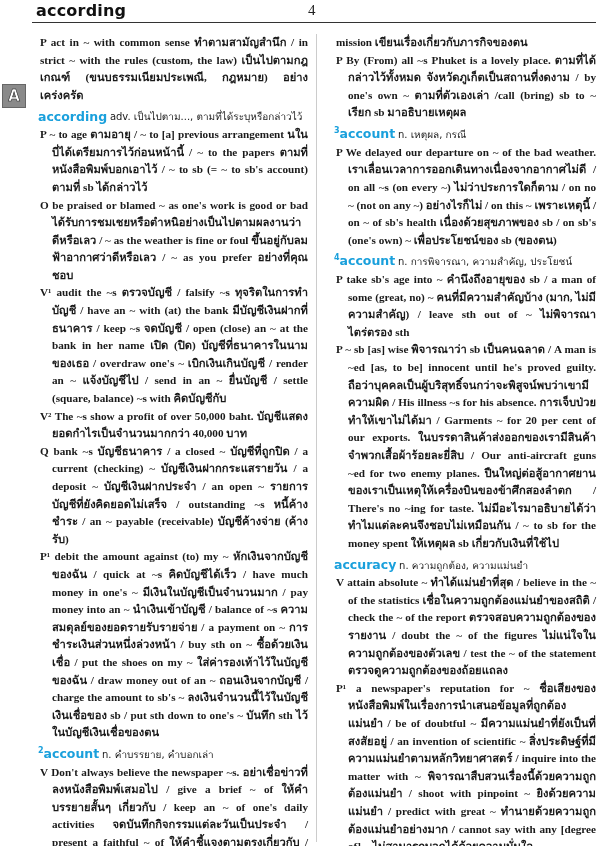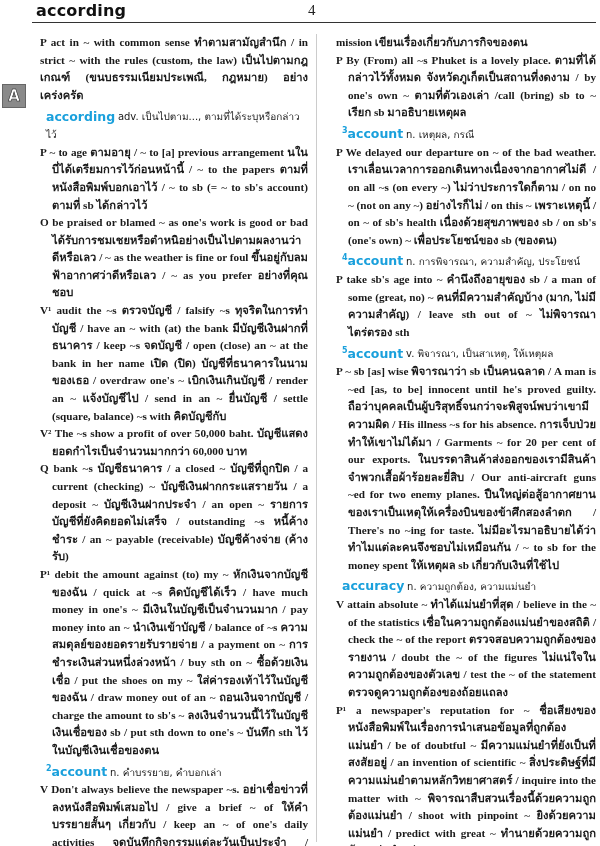--- a/index.html
+++ b/index.html
@@ -14,21 +14,21 @@
            background:#8a8a8a; border:1px solid #666; display:flex; align-items:center;
            justify-content:center; font-family:"DejaVu Sans", sans-serif; font-weight:bold;
            color:#fff; font-size:15px; -webkit-text-stroke:0.6px #222; }
   .col { position:absolute; top:34px; font-size:11.2px; line-height:17.6px; }
   .col-left { left:30px; width:278px; }
   .col-right { left:326px; width:270px; }
   .divider { position:absolute; left:316px; top:34px; width:1px; height:808px; background:#ccc; }
   .hw { font-family:"DejaVu Sans", sans-serif; font-weight:bold; color:#1aa0dc; font-size:12.5px; }
   .hw sup { font-size:8px; }
   .pos { font-family:"DejaVu Sans", sans-serif; font-size:10px; }
-  .entry-line { margin-left:16px; }
+  .entry-line { margin-left:8px; }
   .sense { padding-left:12px; text-indent:-12px; margin-left:10px; text-align:justify; font-weight:bold; }
   .cont { padding-left:10px; text-align:justify; font-weight:bold; }
 </style>
 </head>
 <body>
 
 <div class="header">
   <span class="running-head">according</span>
   <span class="page-num">4</span>
 </div>
@@ -44,21 +44,21 @@
     <div class="entry-line">
       <span class="hw"><sup></sup><span>according</span></span>
       <span class="pos">adv. เป็นไปตาม..., ตามที่ได้ระบุหรือกล่าวไว้</span>
     </div>
     <div class="sense">P ~ to age ตามอายุ / ~ to [a] previous arrangement นในบี่ได้เตรียมการไว้ก่อนหน้านี้ / ~ to the papers ตามที่หนังสือพิมพ์บอกเอาไว้ / ~ to sb (= ~ to sb's account) ตามที่ sb ได้กล่าวไว้</div>
     <div class="sense">O be praised or blamed ~ as one's work is good or bad ได้รับการชมเชยหรือตำหนิอย่างเป็นไปตามผลงานว่าดีหรือเลว / ~ as the weather is fine or foul ขึ้นอยู่กับลมฟ้าอากาศว่าดีหรือเลว / ~ as you prefer อย่างที่คุณชอบ</div>
   </div>
 
   <div>
     <div class="sense">V¹ audit the ~s ตรวจบัญชี / falsify ~s ทุจริตในการทำบัญชี / have an ~ with (at) the bank มีบัญชีเงินฝากที่ธนาคาร / keep ~s จดบัญชี / open (close) an ~ at the bank in her name เปิด (ปิด) บัญชีที่ธนาคารในนามของเธอ / overdraw one's ~ เบิกเงินเกินบัญชี / render an ~ แจ้งบัญชีไป / send in an ~ ยื่นบัญชี / settle (square, balance) ~s with คิดบัญชีกับ</div>
-    <div class="sense">V² The ~s show a profit of over 50,000 baht. บัญชีแสดงยอดกำไรเป็นจำนวนมากกว่า 60,000 บาท</div>
+    <div class="sense">V² The ~s show a profit of over 50,000 baht. บัญชีแสดงยอดกำไรเป็นจำนวนมากกว่า 40,000 บาท</div>
     <div class="sense">Q bank ~s บัญชีธนาคาร / a closed ~ บัญชีที่ถูกปิด / a current (checking) ~ บัญชีเงินฝากกระแสรายวัน / a deposit ~ บัญชีเงินฝากประจำ / an open ~ รายการบัญชีที่ยังคิดยอดไม่เสร็จ / outstanding ~s หนี้ค้างชำระ / an ~ payable (receivable) บัญชีค้างจ่าย (ค้างรับ)</div>
     <div class="sense">P¹ debit the amount against (to) my ~ หักเงินจากบัญชีของฉัน / quick at ~s คิดบัญชีได้เร็ว / have much money in one's ~ มีเงินในบัญชีเป็นจำนวนมาก / pay money into an ~ นำเงินเข้าบัญชี / balance of ~s ความสมดุลย์ของยอดรายรับรายจ่าย / a payment on ~ การชำระเงินส่วนหนึ่งล่วงหน้า / buy sth on ~ ซื้อด้วยเงินเชื่อ / put the shoes on my ~ ใส่ค่ารองเท้าไว้ในบัญชีของฉัน / draw money out of an ~ ถอนเงินจากบัญชี / charge the amount to sb's ~ ลงเงินจำนวนนี้ไว้ในบัญชีเงินเชื่อของ sb / put sth down to one's ~ บันทึก sth ไว้ในบัญชีเงินเชื่อของตน</div>
   </div>
 
   <div>
     <div class="entry-line">
       <span class="hw"><sup>2</sup><span>account</span></span>
       <span class="pos">n. คำบรรยาย, คำบอกเล่า</span>
     </div>
     <div class="sense">V Don't always believe the newspaper ~s. อย่าเชื่อข่าวที่ลงหนังสือพิมพ์เสมอไป / give a brief ~ of ให้คำบรรยายสั้นๆ เกี่ยวกับ / keep an ~ of one's daily activities จดบันทึกกิจกรรมแต่ละวันเป็นประจำ / present a faithful ~ of ให้คำชี้แจงตามตรงเกี่ยวกับ / provide a full (detailed) ~ of what happened ให้คำบรรยายที่ครบถ้วน (โดยละเอียด) เกี่ยวกับเรื่องที่เกิดขึ้น / render (write) an ~ of one's</div>
@@ -79,24 +79,20 @@
 
   <div>
     <div class="entry-line">
       <span class="hw"><sup>4</sup><span>account</span></span>
       <span class="pos">n. การพิจารณา, ความสำคัญ, ประโยชน์</span>
     </div>
     <div class="sense">P take sb's age into ~ คำนึงถึงอายุของ sb / a man of some (great, no) ~ คนที่มีความสำคัญบ้าง (มาก, ไม่มีความสำคัญ) / leave sth out of ~ ไม่พิจารณาไตร่ตรอง sth</div>
   </div>
 
   <div>
-    <div class="entry-line">
-      <span class="hw"><sup>5</sup><span>account</span></span>
-      <span class="pos">v. พิจารณา, เป็นสาเหตุ, ให้เหตุผล</span>
-    </div>
     <div class="sense">P ~ sb [as] wise พิจารณาว่า sb เป็นคนฉลาด / A man is ~ed [as, to be] innocent until he's proved guilty. ถือว่าบุคคลเป็นผู้บริสุทธิ์จนกว่าจะพิสูจน์พบว่าเขามีความผิด / His illness ~s for his absence. การเจ็บป่วยทำให้เขาไม่ได้มา / Garments ~ for 20 per cent of our exports. ในบรรดาสินค้าส่งออกของเรามีสินค้าจำพวกเสื้อผ้าร้อยละยี่สิบ / Our anti-aircraft guns ~ed for two enemy planes. ปืนใหญ่ต่อสู้อากาศยานของเราเป็นเหตุให้เครื่องบินของข้าศึกสองลำตก / There's no ~ing for taste. ไม่มีอะไรมาอธิบายได้ว่าทำไมแต่ละคนจึงชอบไม่เหมือนกัน / ~ to sb for the money spent ให้เหตุผล sb เกี่ยวกับเงินที่ใช้ไป</div>
   </div>
 
   <div>
     <div class="entry-line">
       <span class="hw"><sup></sup><span>accuracy</span></span>
       <span class="pos">n. ความถูกต้อง, ความแม่นยำ</span>
     </div>
     <div class="sense">V attain absolute ~ ทำได้แม่นยำที่สุด / believe in the ~ of the statistics เชื่อในความถูกต้องแม่นยำของสถิติ / check the ~ of the report ตรวจสอบความถูกต้องของรายงาน / doubt the ~ of the figures ไม่แน่ใจในความถูกต้องของตัวเลข / test the ~ of the statement ตรวจดูความถูกต้องของถ้อยแถลง</div>
     <div class="sense">P¹ a newspaper's reputation for ~ ชื่อเสียงของหนังสือพิมพ์ในเรื่องการนำเสนอข้อมูลที่ถูกต้องแม่นยำ / be of doubtful ~ มีความแม่นยำที่ยังเป็นที่สงสัยอยู่ / an invention of scientific ~ สิ่งประดิษฐ์ที่มีความแม่นยำตามหลักวิทยาศาสตร์ / inquire into the matter with ~ พิจารณาสืบสวนเรื่องนี้ด้วยความถูกต้องแม่นยำ / shoot with pinpoint ~ ยิงด้วยความแม่นยำ / predict with great ~ ทำนายด้วยความถูกต้องแม่นยำอย่างมาก / cannot say with any [degree of] ~ ไม่สามารถบอกได้ด้วยความมั่นใจ</div>

